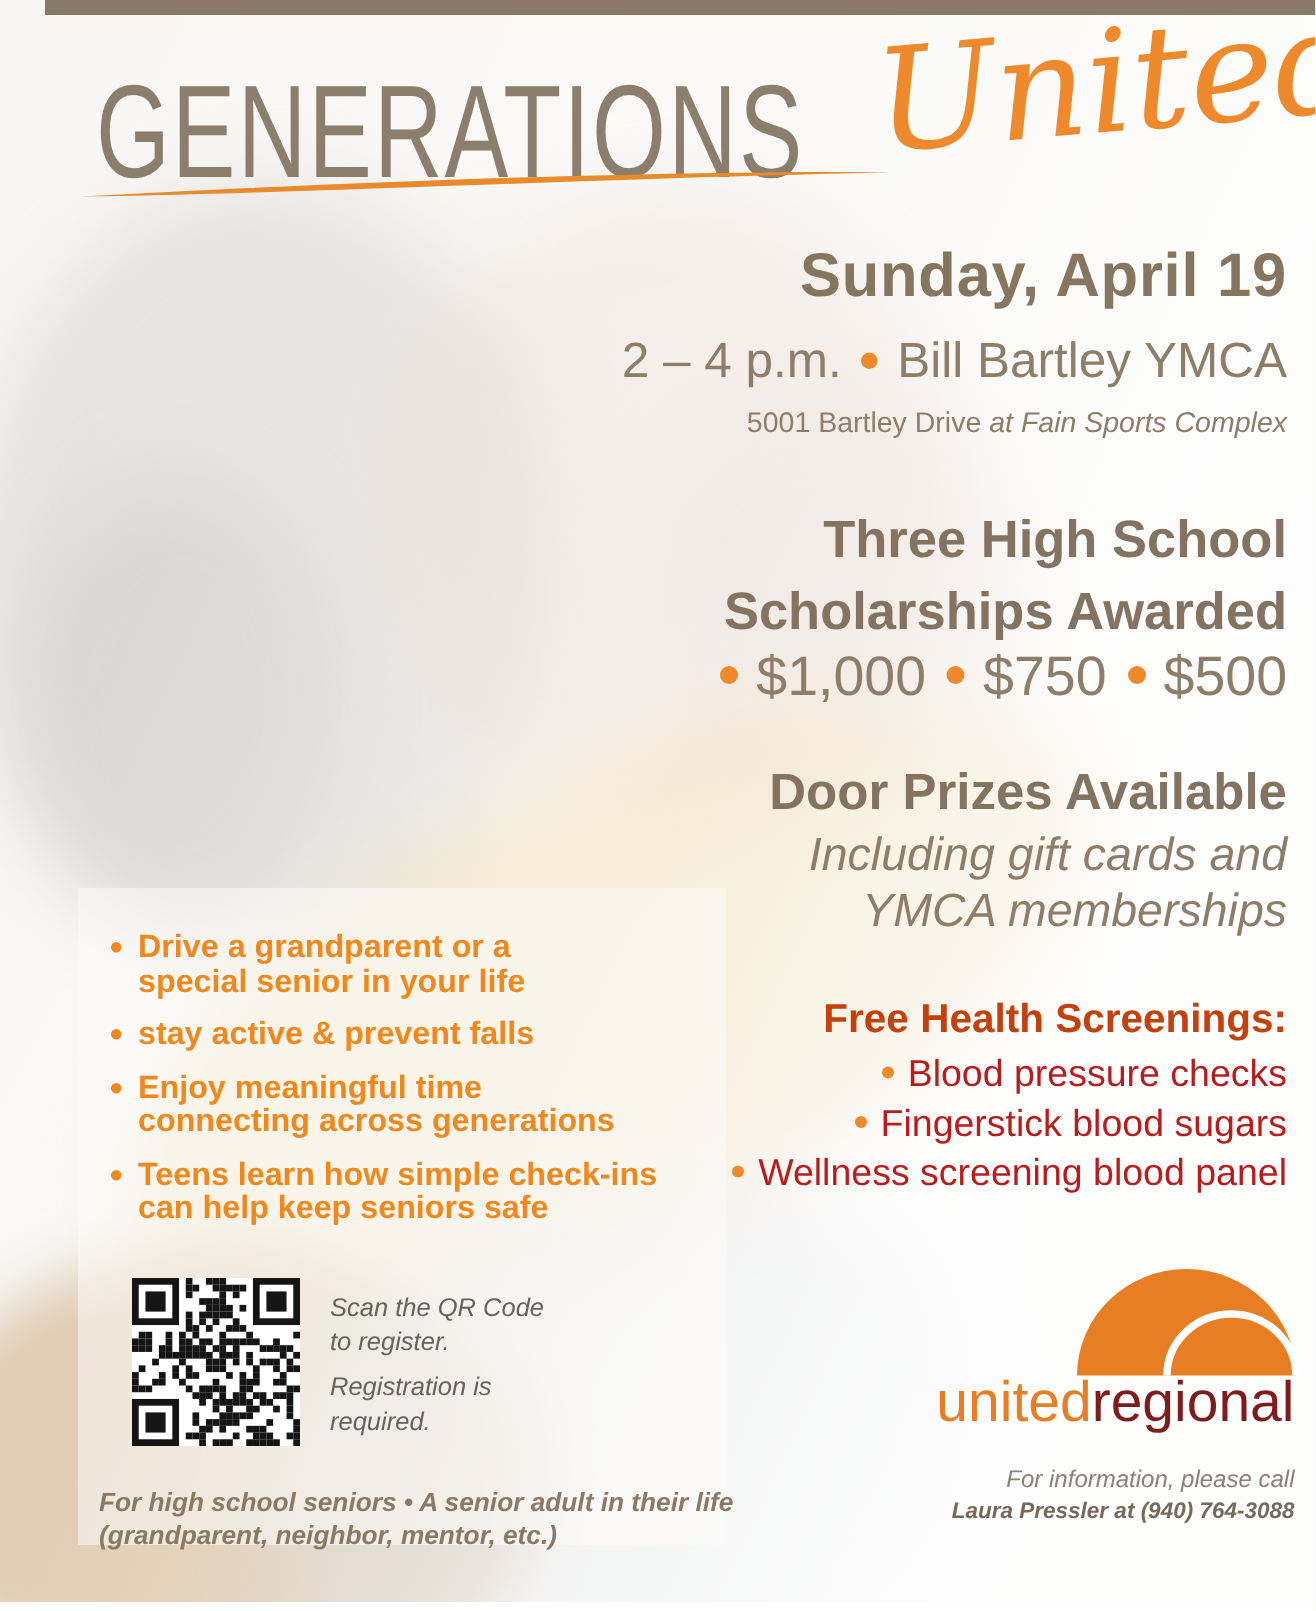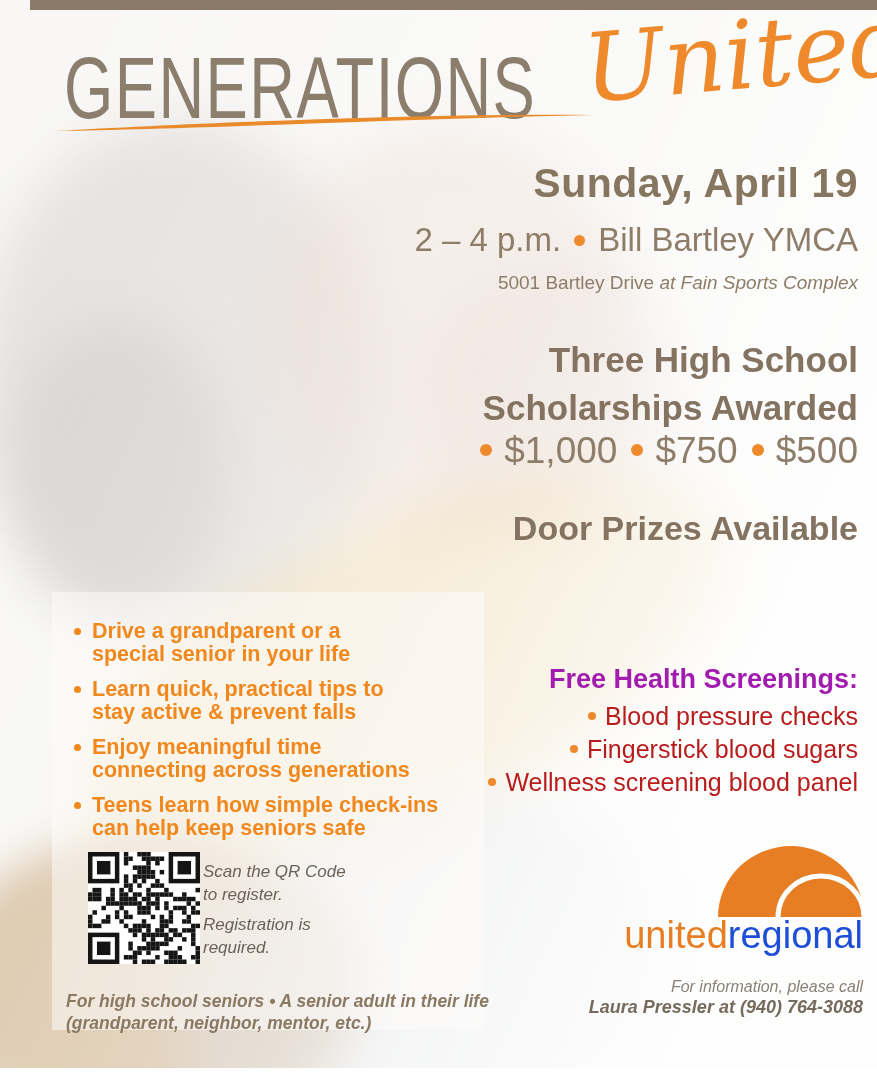--- a/index.html
+++ b/index.html
@@ -36,46 +36,46 @@
   #event-timevenue{top:221px;font-size:33px;color:#8d7d69;}
   #event-timevenue .odot{width:11px;height:11px;margin:0 13px 4px 13px;}
   #event-address{top:272px;font-size:19px;color:#8d7d69;}
   #event-address .it{font-style:italic;}
   #scholarship-heading{top:336px;font-size:35px;font-weight:700;line-height:48px;color:#847361;}
   #scholarship-amounts{top:430px;font-size:37px;color:#8d7d69;}
   #scholarship-amounts .odot{width:12px;height:12px;margin:0 12px 6px 14px;}
   #scholarship-amounts .first{margin-left:0;}
   #doorprizes-heading{top:509px;font-size:34px;font-weight:700;color:#847361;}
   #doorprizes-sub{top:551px;font-size:31px;font-style:italic;line-height:37px;color:#8d7d69;}
-  #screenings-heading{top:664px;font-size:27px;font-weight:700;color:#a21caf;}
+  #screenings-heading{top:664px;font-size:27px;font-weight:700;color:#c2410c;}
   #screenings-list{top:700px;font-size:25px;line-height:33px;color:#b91c1c;}
   #screenings-list .odot{width:8px;height:8px;margin:0 9px 4px 0;}
   
   #left-panel{left:52px;top:592px;width:432px;height:438px;background:rgba(253,252,250,0.55);}
   #highlights{left:74px;top:620px;width:390px;}
   .hitem{display:flex;margin-bottom:13px;}
   .hdot{flex:0 0 auto;width:7px;height:7px;border-radius:50%;background:#f0881d;margin:8px 11px 0 0;}
   .hlines{font-size:21.5px;line-height:22.5px;font-weight:700;color:#f0881d;}
   .hlines span{display:block;}
   
   #qr-code{left:88px;top:852px;width:112px;height:112px;}
-  .qr-caption{left:203px;font-size:17px;font-style:italic;line-height:23px;color:#6a6258;}
+  .qr-caption{left:220px;font-size:17px;font-style:italic;line-height:23px;color:#6a6258;}
   #qr-caption-1{top:860px;}
   #qr-caption-2{top:913px;}
   .qr-caption span{display:block;}
   #audience{left:66px;top:990px;font-size:17.5px;font-weight:700;font-style:italic;line-height:22px;color:#8a7a64;}
   #audience span{display:block;}
   
   #logo-dome{left:716px;top:844px;}
   #logo-wordmark{right:14px;top:914px;font-size:38px;letter-spacing:0px;white-space:nowrap;text-align:right;}
   #logo-wordmark .u{color:#e87e23;}
-  #logo-wordmark .r{color:#1d4ed8;margin-top:36px;}
+  #logo-wordmark .r{color:#7f1d1d;margin-top:36px;}
   #contact{right:14px;top:976px;text-align:right;line-height:21px;white-space:nowrap;}
   #contact .c1{font-size:16px;font-style:italic;color:#8b8177;}
-  #contact .c2{font-size:18px;font-style:italic;font-weight:700;color:#756a5c;}
+  #contact .c2{font-size:15px;font-style:italic;font-weight:700;color:#756a5c;}
   #contact span{display:block;}
 </style>
 </head>
 <body>
 
 <div id="flyer">
 
   <div>
     <div class="blob" style="left:-20px;top:120px;width:400px;height:520px;background:rgba(205,200,196,0.55);"></div>
     <div class="blob" style="left:10px;top:320px;width:220px;height:300px;background:rgba(188,183,179,0.45);"></div>
@@ -106,41 +106,44 @@
 
   <div id="scholarship-heading" class="abs rcol">
     <span>Three High School</span><br>
     <span>Scholarships Awarded</span>
   </div>
   <div id="scholarship-amounts" class="abs rcol">
     <span class="odot first"></span><span>$1,000</span><span class="odot"></span><span>$750</span><span class="odot"></span><span>$500</span>
   </div>
 
   <div id="doorprizes-heading" class="abs rcol">Door Prizes Available</div>
+  <div id="doorprizes-sub" class="abs rcol">
+    <span>Including gift cards and</span><br>
+    <span>YMCA memberships</span>
+  </div>
 
   <div id="screenings-heading" class="abs rcol">Free Health Screenings:</div>
   <div id="screenings-list" class="abs rcol">
     <div><span class="odot"></span><span>Blood pressure checks</span></div>
     <div><span class="odot"></span><span>Fingerstick blood sugars</span></div>
     <div><span class="odot"></span><span>Wellness screening blood panel</span></div>
   </div>
 
   <div id="left-panel" class="abs"></div>
   <div id="highlights" class="abs">
     <div class="hitem">
       <span class="hdot"></span>
       <div class="hlines">
           <span>Drive a grandparent or a</span>
           <span>special senior in your life</span>
         </div>
     </div>
     <div class="hitem">
       <span class="hdot"></span>
       <div class="hlines">
-          <span>Learn quick, practical tips to</span>
           <span>stay active &amp; prevent falls</span>
         </div>
     </div>
     <div class="hitem">
       <span class="hdot"></span>
       <div class="hlines">
           <span>Enjoy meaningful time</span>
           <span>connecting across generations</span>
         </div>
     </div>

